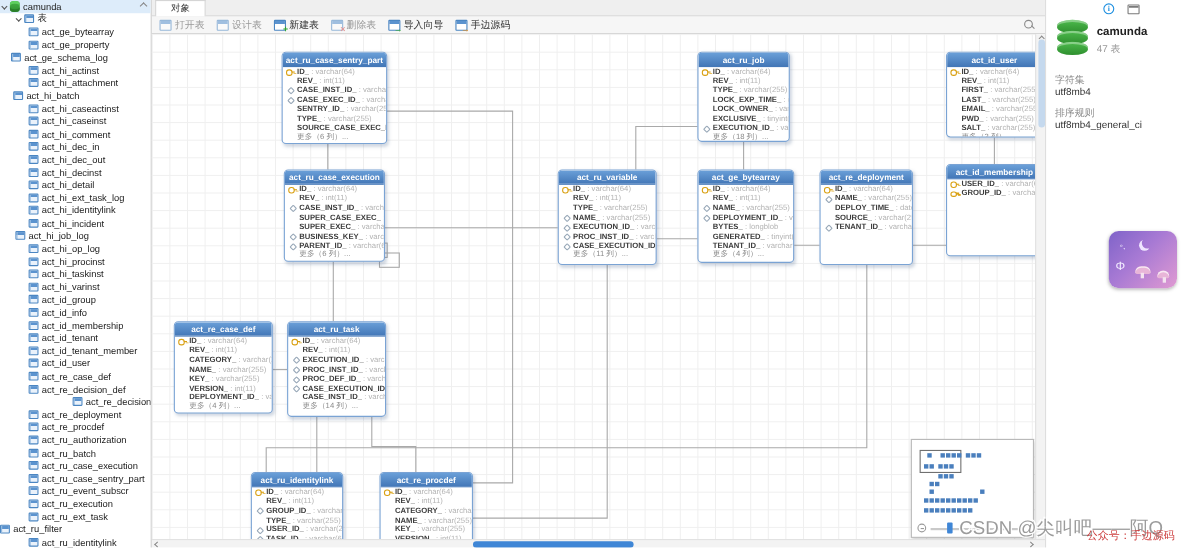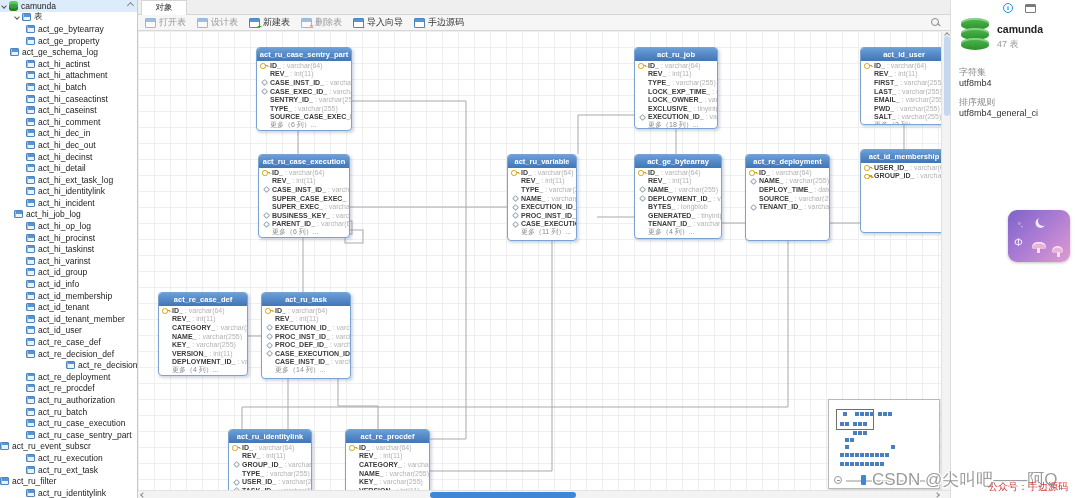--- a/index.html
+++ b/index.html
@@ -117,21 +117,21 @@
           <span>act_ge_schema_log</span>
         </div>
         <div class="sb-row" style="padding-left: 26px;">
           <span class="tbl-ico"></span>
           <span>act_hi_actinst</span>
         </div>
         <div class="sb-row" style="padding-left: 26px;">
           <span class="tbl-ico"></span>
           <span>act_hi_attachment</span>
         </div>
-        <div class="sb-row" style="padding-left: 26px;">
+        <div class="sb-row" style="padding-left: 12px;">
           <span class="tbl-ico"></span>
           <span>act_hi_batch</span>
         </div>
         <div class="sb-row" style="padding-left: 26px;">
           <span class="tbl-ico"></span>
           <span>act_hi_caseactinst</span>
         </div>
         <div class="sb-row" style="padding-left: 26px;">
           <span class="tbl-ico"></span>
           <span>act_hi_caseinst</span>
@@ -241,21 +241,21 @@
           <span>act_ru_batch</span>
         </div>
         <div class="sb-row" style="padding-left: 26px;">
           <span class="tbl-ico"></span>
           <span>act_ru_case_execution</span>
         </div>
         <div class="sb-row" style="padding-left: 26px;">
           <span class="tbl-ico"></span>
           <span>act_ru_case_sentry_part</span>
         </div>
-        <div class="sb-row" style="">
+        <div class="sb-row" style="padding-left: 26px;">
           <span class="tbl-ico"></span>
           <span>act_ru_event_subscr</span>
         </div>
         <div class="sb-row" style="padding-left: 26px;">
           <span class="tbl-ico"></span>
           <span>act_ru_execution</span>
         </div>
         <div class="sb-row" style="padding-left: 26px;">
           <span class="tbl-ico"></span>
           <span>act_ru_ext_task</span>
@@ -528,21 +528,21 @@
           <span class="fname">BUSINESS_KEY_</span>
           <span class="ftype"> : varchar(2...</span>
         </div>
         <div class="ent-row">
           <span class="mk fk"></span>
           <span class="fname">PARENT_ID_</span>
           <span class="ftype"> : varchar(64)</span>
         </div>
         <div class="ent-more">更多（6 列）...</div>
       </div>
-      <div class="ent" style="left: 369px; top: 123px; width: 70px; height: 87px;">
+      <div class="ent" style="left: 369px; top: 123px; width: 90px; height: 87px;">
         <div class="ent-h">act_ru_variable</div>
         <div class="ent-row">
           <span class="mk pk"></span>
           <span class="fname">ID_</span>
           <span class="ftype"> : varchar(64)</span>
         </div>
         <div class="ent-row">
           <span class="mk "></span>
           <span class="fname">REV_</span>
           <span class="ftype"> : int(11)</span>

